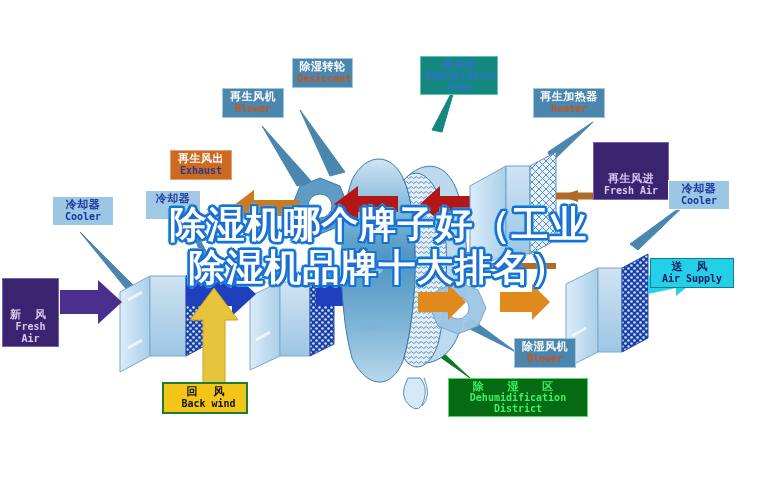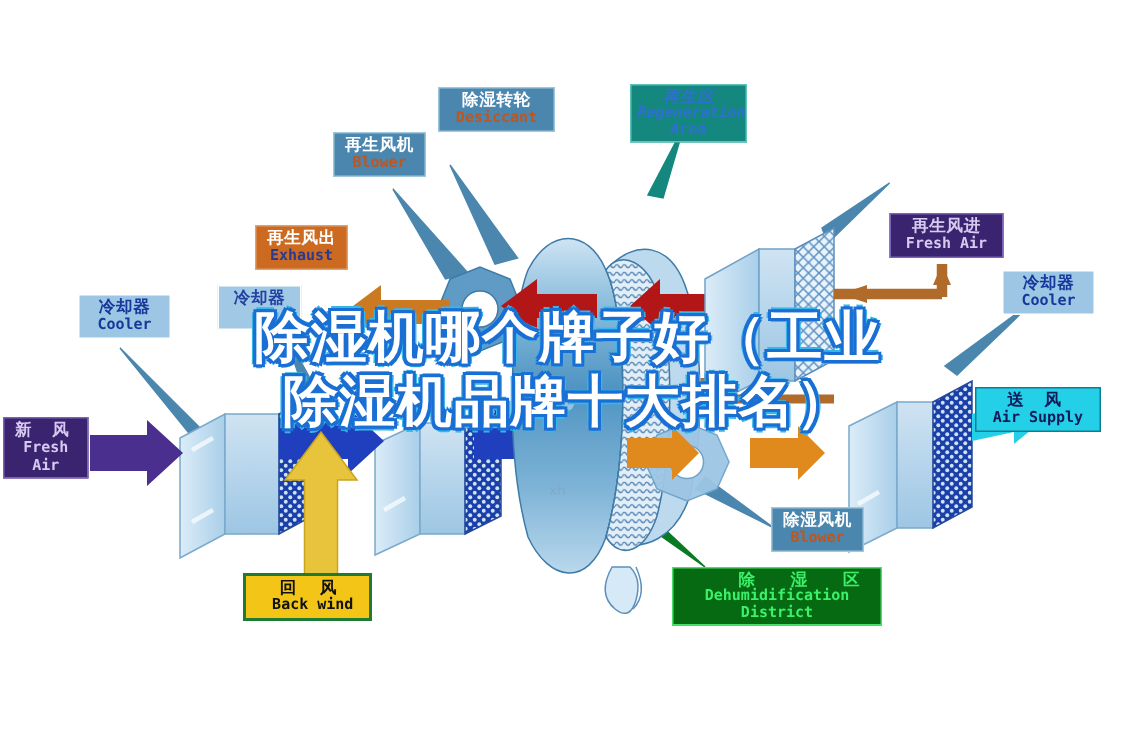--- a/index.html
+++ b/index.html
@@ -22,36 +22,36 @@
   .lbl.orange .cn{color:#ffffff;font-size:11px;letter-spacing:.5px;}
   .lbl.orange .en{color:#2b3a8f;font-size:10px;}
 
   
   .lbl.teal{background:#14887f;border:1px solid #5fc3ba;}
   .lbl.teal .cn{color:#2f6fd0;font-size:11px;letter-spacing:.5px;}
   .lbl.teal .en{color:#2f6fd0;font-size:10px;line-height:1.05;}
 
   
   .lbl.purple{background:#3a2470;border:1px solid #7a63b5;}
-  .lbl.purple .cn{color:#d7c9ef;font-size:11px;letter-spacing:5px;}
+  .lbl.purple .cn{color:#d7c9ef;font-size:11px;letter-spacing:5px;margin-top:28px;}
   .lbl.purple .en{color:#d7c9ef;font-size:10px;}
 
   
   .lbl.lightblue{background:#9dc6e4;border:1px solid #ffffff;}
   .lbl.lightblue .cn{color:#17379c;font-size:11px;letter-spacing:.5px;}
   .lbl.lightblue .en{color:#17379c;font-size:10px;}
 
   
   .lbl.yellow{background:#f2c516;border:2px solid #1f7a34;}
   .lbl.yellow .cn{color:#111111;font-size:11px;letter-spacing:6px;}
   .lbl.yellow .en{color:#111111;font-size:10px;}
 
   
   .lbl.green{background:#066a12;border:1px solid #49e06a;}
-  .lbl.green .cn{color:#3cf06a;font-size:11px;letter-spacing:10px;text-align:right;}
+  .lbl.green .cn{color:#3cf06a;font-size:11px;letter-spacing:10px;}
   .lbl.green .en{color:#3cf06a;font-size:10px;line-height:1.05;}
 
   
   .lbl.cyan{background:#24cfe8;border:1px solid #0d7f93;}
   .lbl.cyan .cn{color:#121a5a;font-size:11px;letter-spacing:5px;}
   .lbl.cyan .en{color:#121a5a;font-size:10px;}
 
   
   #headline{position:absolute;left:0;top:203px;width:757px;text-align:center;
             font-family:"DejaVu Sans",sans-serif;font-weight:bold;font-size:37px;
@@ -201,40 +201,44 @@
     <g>
       <polygon points="566,284 598,268 598,352 566,368" fill="url(#gBoxTop)" stroke="#7aa9cc"></polygon>
       <polygon points="598,268 622,268 622,352 598,352" fill="url(#gBoxFace)" stroke="#7aa9cc"></polygon>
       <polygon points="622,268 648,254 648,338 622,352" fill="url(#meshDark)" stroke="#254a9c"></polygon>
       <path d="M572,336 l14,-8" stroke="#ffffff" stroke-width="3" opacity=".7"></path>
     </g>
 
     <polygon points="648,276 676,268 676,258 698,278 676,296 676,288 648,294" fill="#24cfe8"></polygon>
   </svg>
 
-  <div class="lbl steel" style="left:292px;top:58px;width:78px;">
+  <div class="lbl steel" style="left:292px;top:58px;width:61px;">
     <span class="cn">除湿转轮</span>
     <span class="en">Desiccant</span>
   </div>
 
   <div class="lbl steel" style="left:222px;top:88px;width:62px;">
     <span class="cn">再生风机</span>
     <span class="en">Blower</span>
   </div>
 
   <div class="lbl orange" style="left:170px;top:150px;width:62px;">
     <span class="cn">再生风出</span>
     <span class="en">Exhaust</span>
   </div>
 
   <div class="lbl teal" style="left:420px;top:56px;width:78px;font-style:italic;">
     <span class="cn">再生区</span>
     <span class="en">Regeneration Area</span>
   </div>
 
+  <div class="lbl steel" style="left:533px;top:88px;width:72px;">
+    <span class="cn">再生加热器</span>
+    <span class="en">heater</span>
+  </div>
 
   <div class="lbl purple" style="left:593px;top:142px;width:76px;">
     <span class="cn" style="letter-spacing:.5px;">再生风进</span>
     <span class="en">Fresh Air</span>
   </div>
 
   <div class="lbl lightblue" style="left:668px;top:180px;width:62px;">
     <span class="cn">冷却器</span>
     <span class="en">Cooler</span>
   </div>

